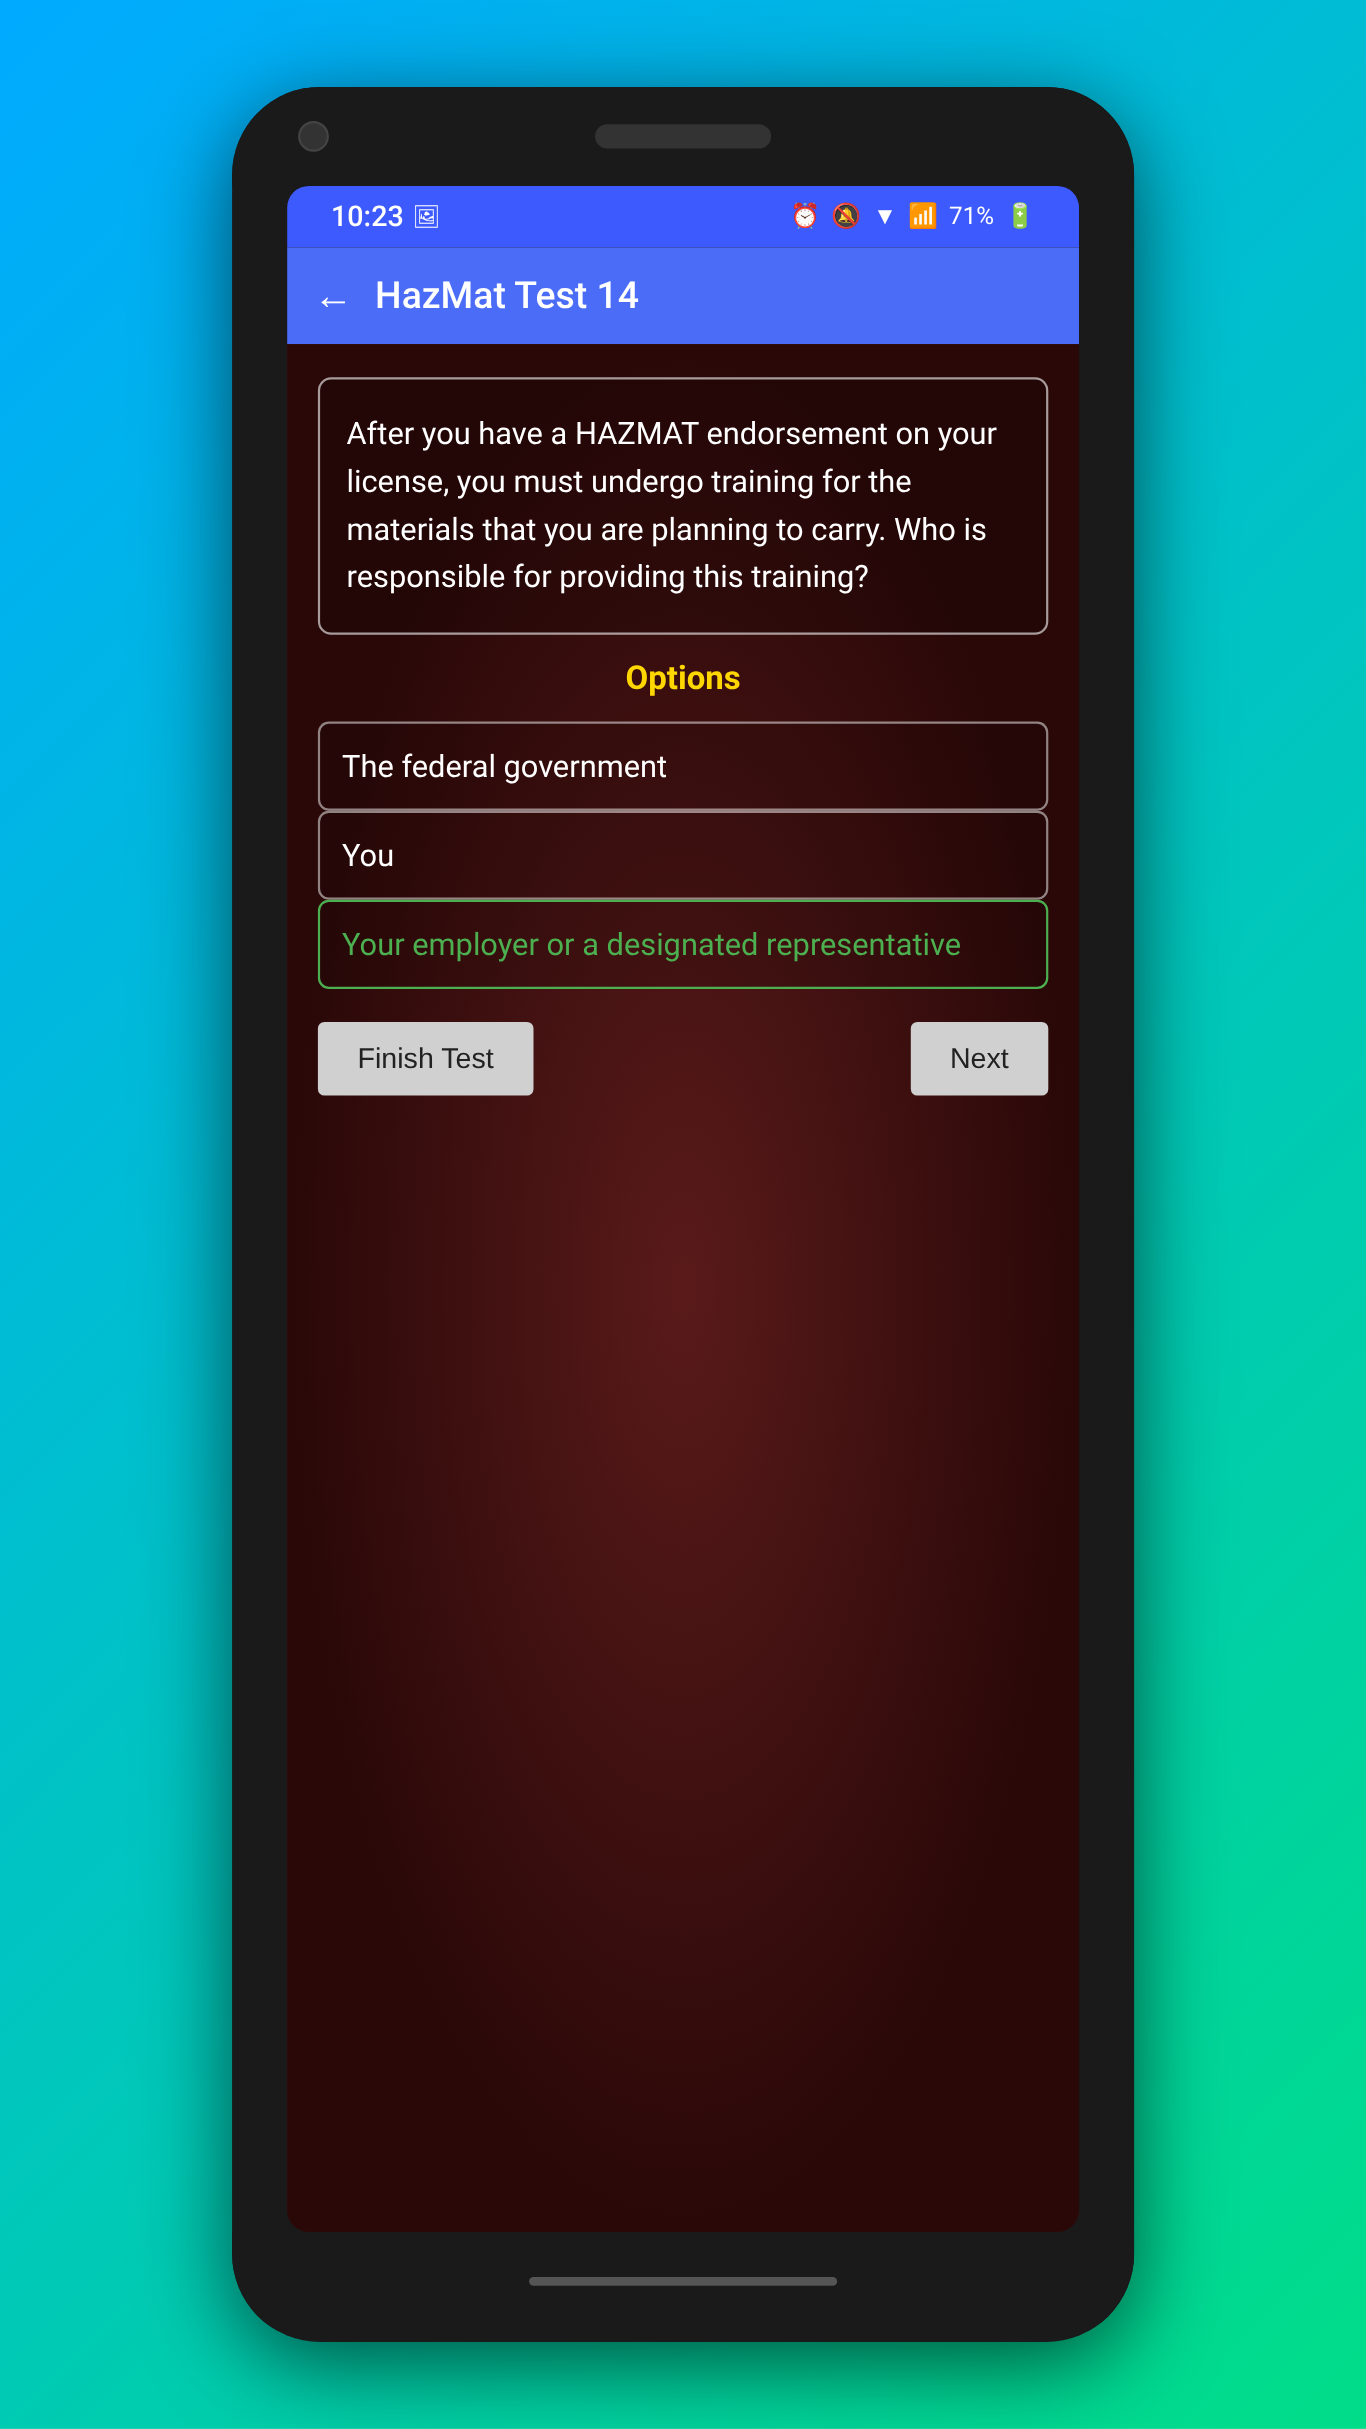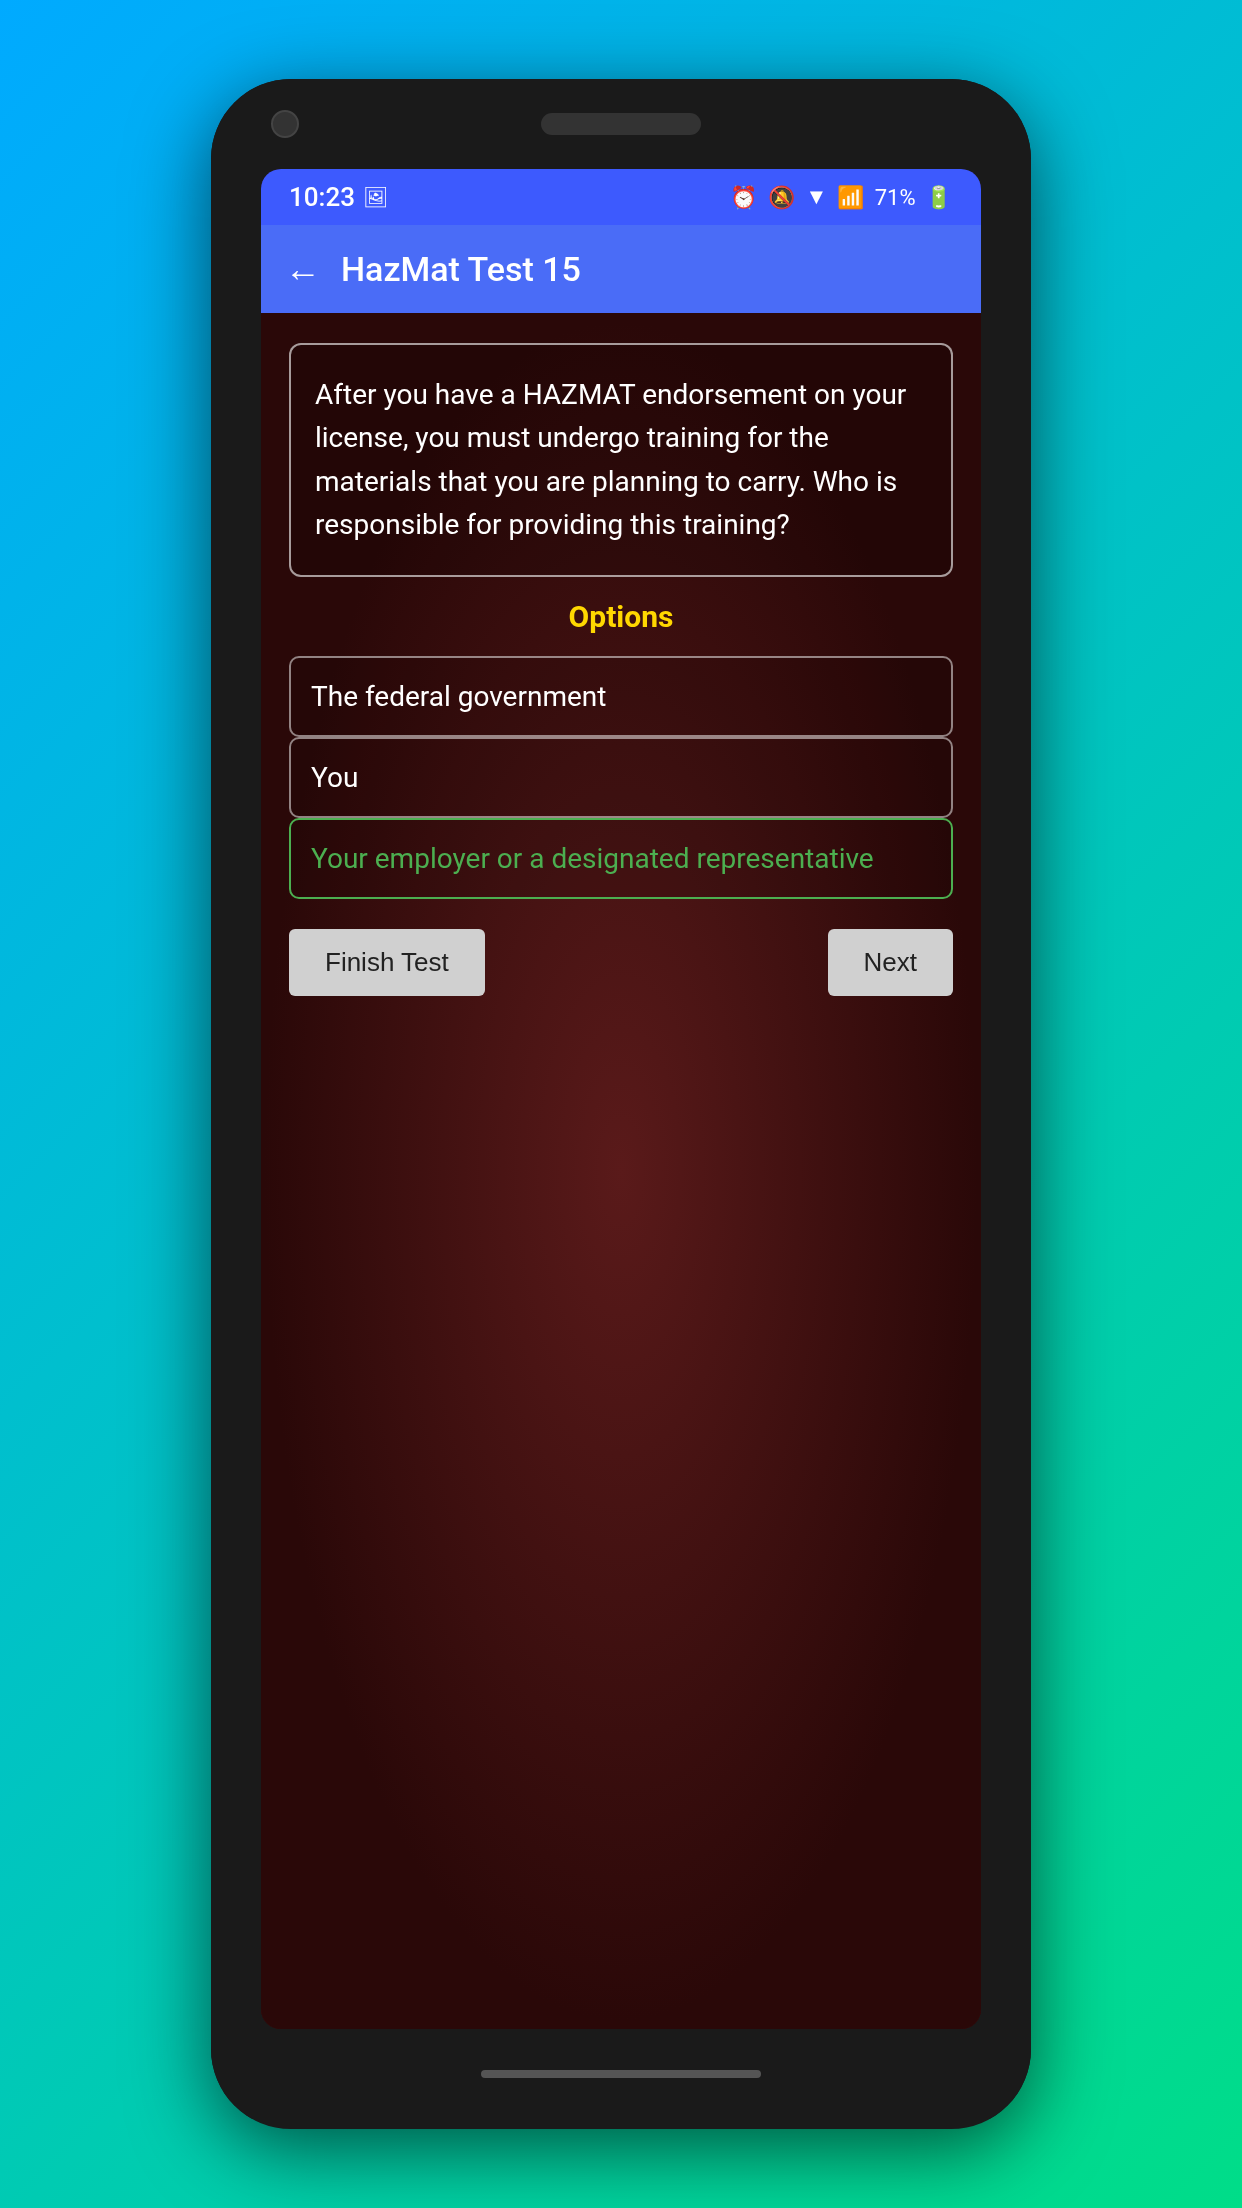--- a/index.html
+++ b/index.html
@@ -64,21 +64,21 @@
       flex-shrink: 0;
     }
 
     .status-bar {
       width: 100%;
       height: 56px;
       background: #3d5afe;
       display: flex;
       align-items: center;
       justify-content: space-between;
-      padding: 0 28px;
+      padding: 0 40px;
       flex-shrink: 0;
     }
 
     .status-time {
       color: white;
       font-size: 26px;
       font-weight: 500;
       display: flex;
       align-items: center;
       gap: 8px;
@@ -243,21 +243,21 @@
         <span>🔕</span>
         <span>▼</span>
         <span>📶</span>
         <span class="status-battery">71%</span>
         <span>🔋</span>
       </div>
     </div>
 
     <div class="app-bar">
       <span class="back-arrow">←</span>
-      <span class="app-title">HazMat Test 15</span>
+      <span class="app-title">HazMat Test 14</span>
     </div>
 
     <div class="screen-content">
 
 
       <div class="question-box">
         <p class="question-text">After you have a HAZMAT endorsement on your license, you must undergo training for the materials that you are planning to carry. Who is responsible for providing this training?</p>
       </div>
 
       <div class="options-label">Options</div>

